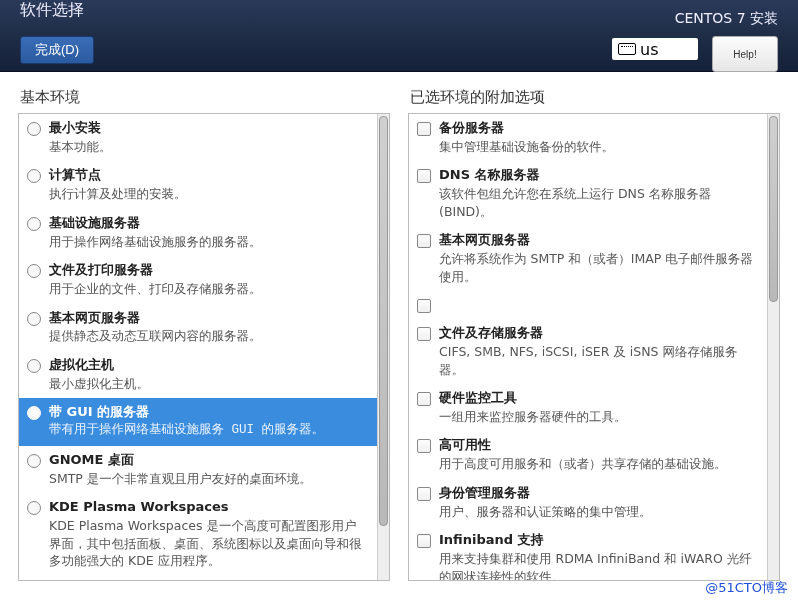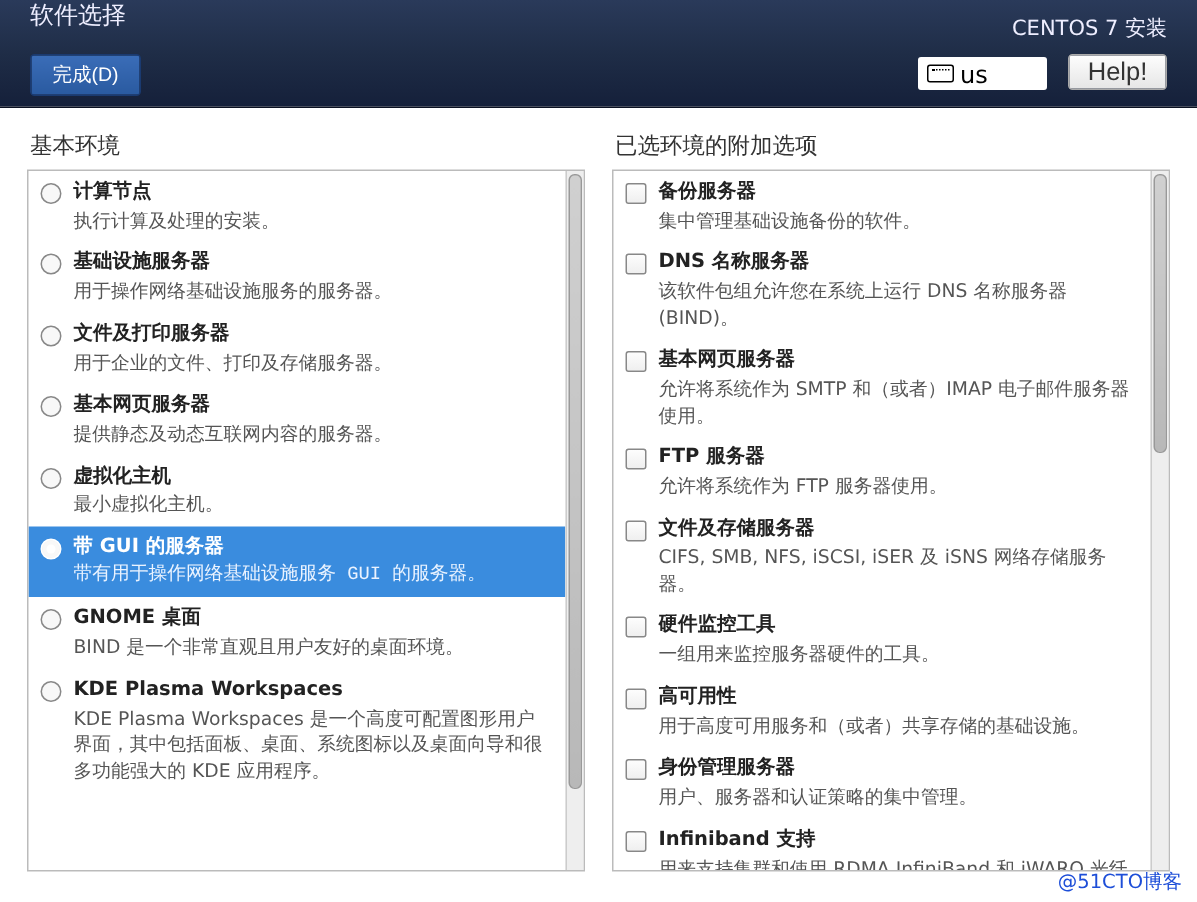--- a/index.html
+++ b/index.html
@@ -4,21 +4,21 @@
 <style>
   * { box-sizing: border-box; margin: 0; padding: 0; }
   html, body { width: 798px; height: 601px; font-family: "DejaVu Sans", "Liberation Sans", sans-serif; font-size: 13px; background: #fff; color: #222; overflow: hidden; }
   .header { height: 72px; background: linear-gradient(180deg, #2a3a5a 0%, #1f2d47 50%, #15203a 100%); color: #fff; position: relative; border-bottom: 1px solid #0a1020; }
   .header-title { position: absolute; left: 20px; top: 0; font-size: 16px; font-weight: 400; color: #eef; }
   .done-button { position: absolute; left: 20px; top: 36px; background: linear-gradient(180deg, #3a6db8 0%, #2a5aa0 100%); color: #fff; border: 1px solid #1a3a70; border-radius: 3px; padding: 4px 14px; font-size: 13px; cursor: pointer; }
   .header-right-title { position: absolute; right: 20px; top: 10px; font-size: 14px; color: #eef; }
   .keyboard-ind { position: absolute; right: 100px; top: 38px; width: 86px; height: 22px; background: #fff; color: #000; display: flex; align-items: center; padding: 0 6px; font-size: 16px; gap: 4px; border-radius: 2px; }
   .kb-icon { display: inline-block; width: 18px; height: 12px; border: 1px solid #000; border-radius: 2px; position: relative; }
   .kb-icon::after { content: ""; position: absolute; inset: 2px; border-top:1px dotted #000;}
-  .help-button { position: absolute; right: 20px; top: 36px; width: 66px; height: 24px; background: linear-gradient(180deg,#fdfdfd,#e6e6e6); color: #333; border: 1px solid #aaa; border-radius: 3px; font-size: 17px; cursor: pointer; }
+  .help-button { position: absolute; right: 20px; top: 36px; width: 66px; height: 36px; background: linear-gradient(180deg,#fdfdfd,#e6e6e6); color: #333; border: 1px solid #aaa; border-radius: 3px; font-size: 10px; cursor: pointer; }
   .content { display: flex; padding: 16px 18px 8px 18px; height: 517px; gap: 18px; }
   .column { flex: 1; display: flex; flex-direction: column; min-width: 0; }
   .column-title { font-size: 15px; color: #333; margin-bottom: 6px; padding-left: 2px; }
   .scrollbox { flex: 1; border: 1px solid #bbb; background: #fff; position: relative; display:flex; overflow:hidden; }
   .scroll-inner { flex:1; overflow:hidden; }
   .scrollbar { width: 12px; background: #eee; border-left: 1px solid #ccc; position: relative; }
   .thumb { position: absolute; left: 1px; right: 1px; background: linear-gradient(180deg,#d0d0d0,#b8b8b8); border: 1px solid #999; border-radius: 4px; }
   .item { padding: 6px 10px 6px 8px; display: flex; gap: 8px; align-items: flex-start; cursor: pointer; }
   .item.selected { background: #3a8cde; color: #fff; justify-content: flex-end; }
   .item.selected .desc { color: #eaf3ff; font-family: Liberation Mono, monospace; }
@@ -44,20 +44,27 @@
     <span>us</span>
   </div>
   <button class="help-button">Help!</button>
 </div>
 
 <div class="content">
   <div class="column">
     <div class="column-title">基本环境</div>
     <div class="scrollbox">
       <div class="scroll-inner" id="env-list">
+          <div class="item">
+            <div class="radio"></div>
+            <div class="texts">
+              <div class="name">最小安装</div>
+              <div class="desc">基本功能。</div>
+            </div>
+          </div>
           <div class="item">
             <div class="radio"></div>
             <div class="texts">
               <div class="name">计算节点</div>
               <div class="desc">执行计算及处理的安装。</div>
             </div>
           </div>
           <div class="item">
             <div class="radio"></div>
             <div class="texts">
@@ -90,21 +97,21 @@
             <div class="radio checked"></div>
             <div class="texts">
               <div class="name">带 GUI 的服务器</div>
               <div class="desc">带有用于操作网络基础设施服务 GUI 的服务器。</div>
             </div>
           </div>
           <div class="item">
             <div class="radio"></div>
             <div class="texts">
               <div class="name">GNOME 桌面</div>
-              <div class="desc">BIND 是一个非常直观且用户友好的桌面环境。</div>
+              <div class="desc">SMTP 是一个非常直观且用户友好的桌面环境。</div>
             </div>
           </div>
           <div class="item">
             <div class="radio"></div>
             <div class="texts">
               <div class="name">KDE Plasma Workspaces</div>
               <div class="desc">KDE Plasma Workspaces 是一个高度可配置图形用户界面，其中包括面板、桌面、系统图标以及桌面向导和很多功能强大的 KDE 应用程序。</div>
             </div>
           </div>
           <div class="item"></div>
@@ -134,24 +141,20 @@
           </div>
           <div class="item">
             <div class="check"></div>
             <div class="texts">
               <div class="name">基本网页服务器</div>
               <div class="desc">允许将系统作为 SMTP 和（或者）IMAP 电子邮件服务器使用。</div>
             </div>
           </div>
           <div class="item">
             <div class="check"></div>
-            <div class="texts">
-              <div class="name">FTP 服务器</div>
-              <div class="desc">允许将系统作为 FTP 服务器使用。</div>
-            </div>
           </div>
           <div class="item">
             <div class="check"></div>
             <div class="texts">
               <div class="name">文件及存储服务器</div>
               <div class="desc">CIFS, SMB, NFS, iSCSI, iSER 及 iSNS 网络存储服务器。</div>
             </div>
           </div>
           <div class="item">
             <div class="check"></div>

